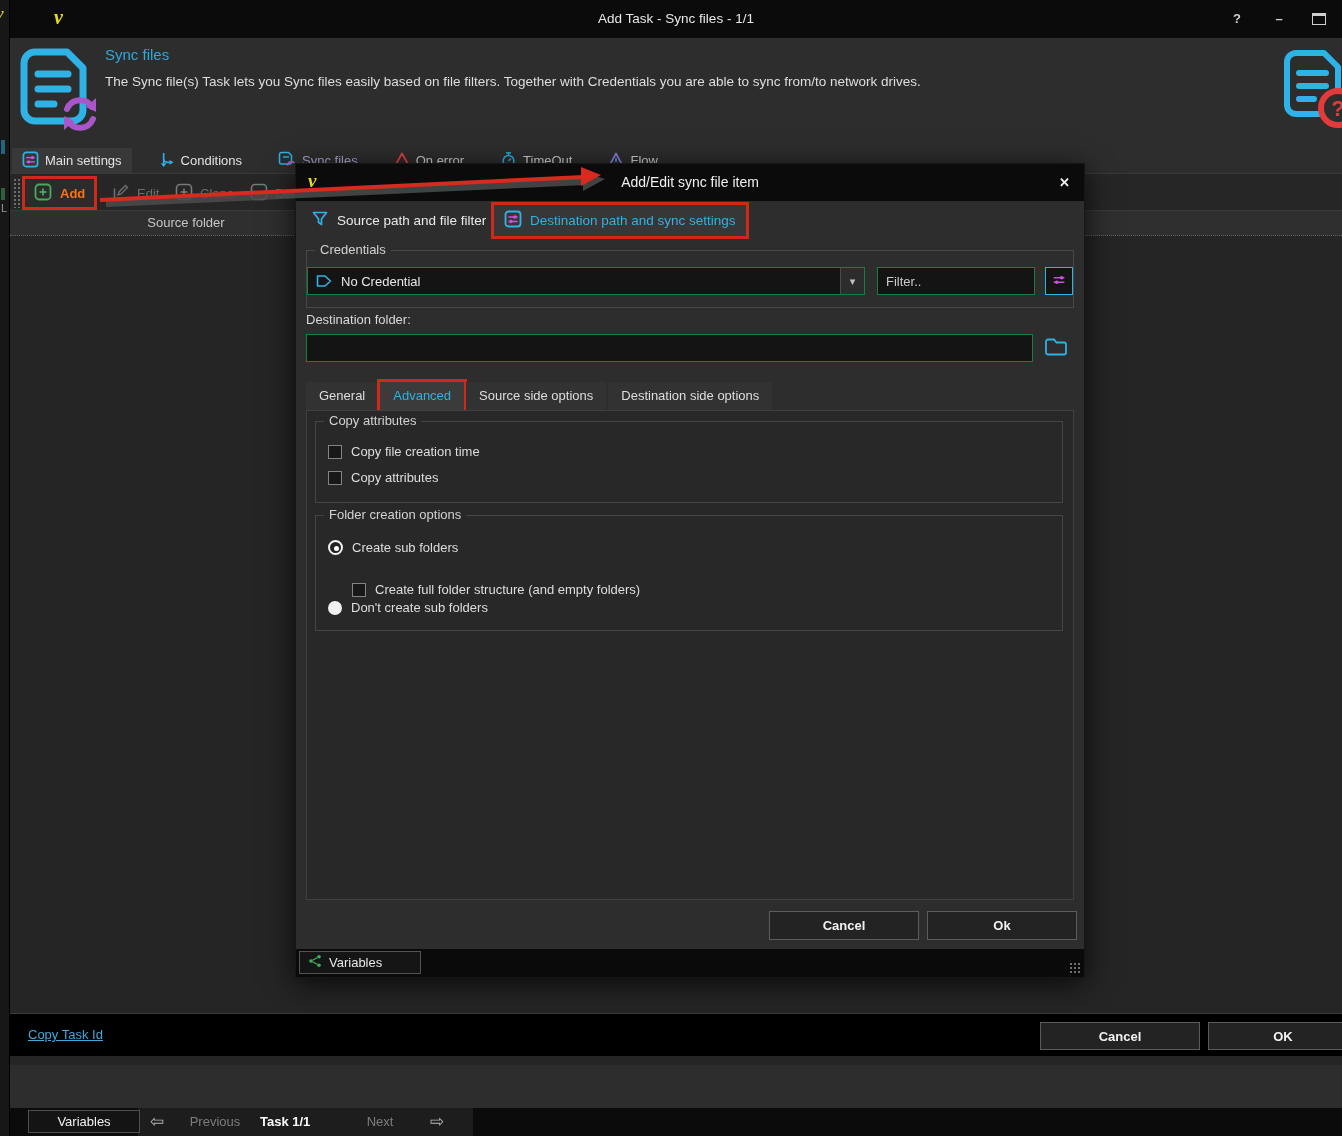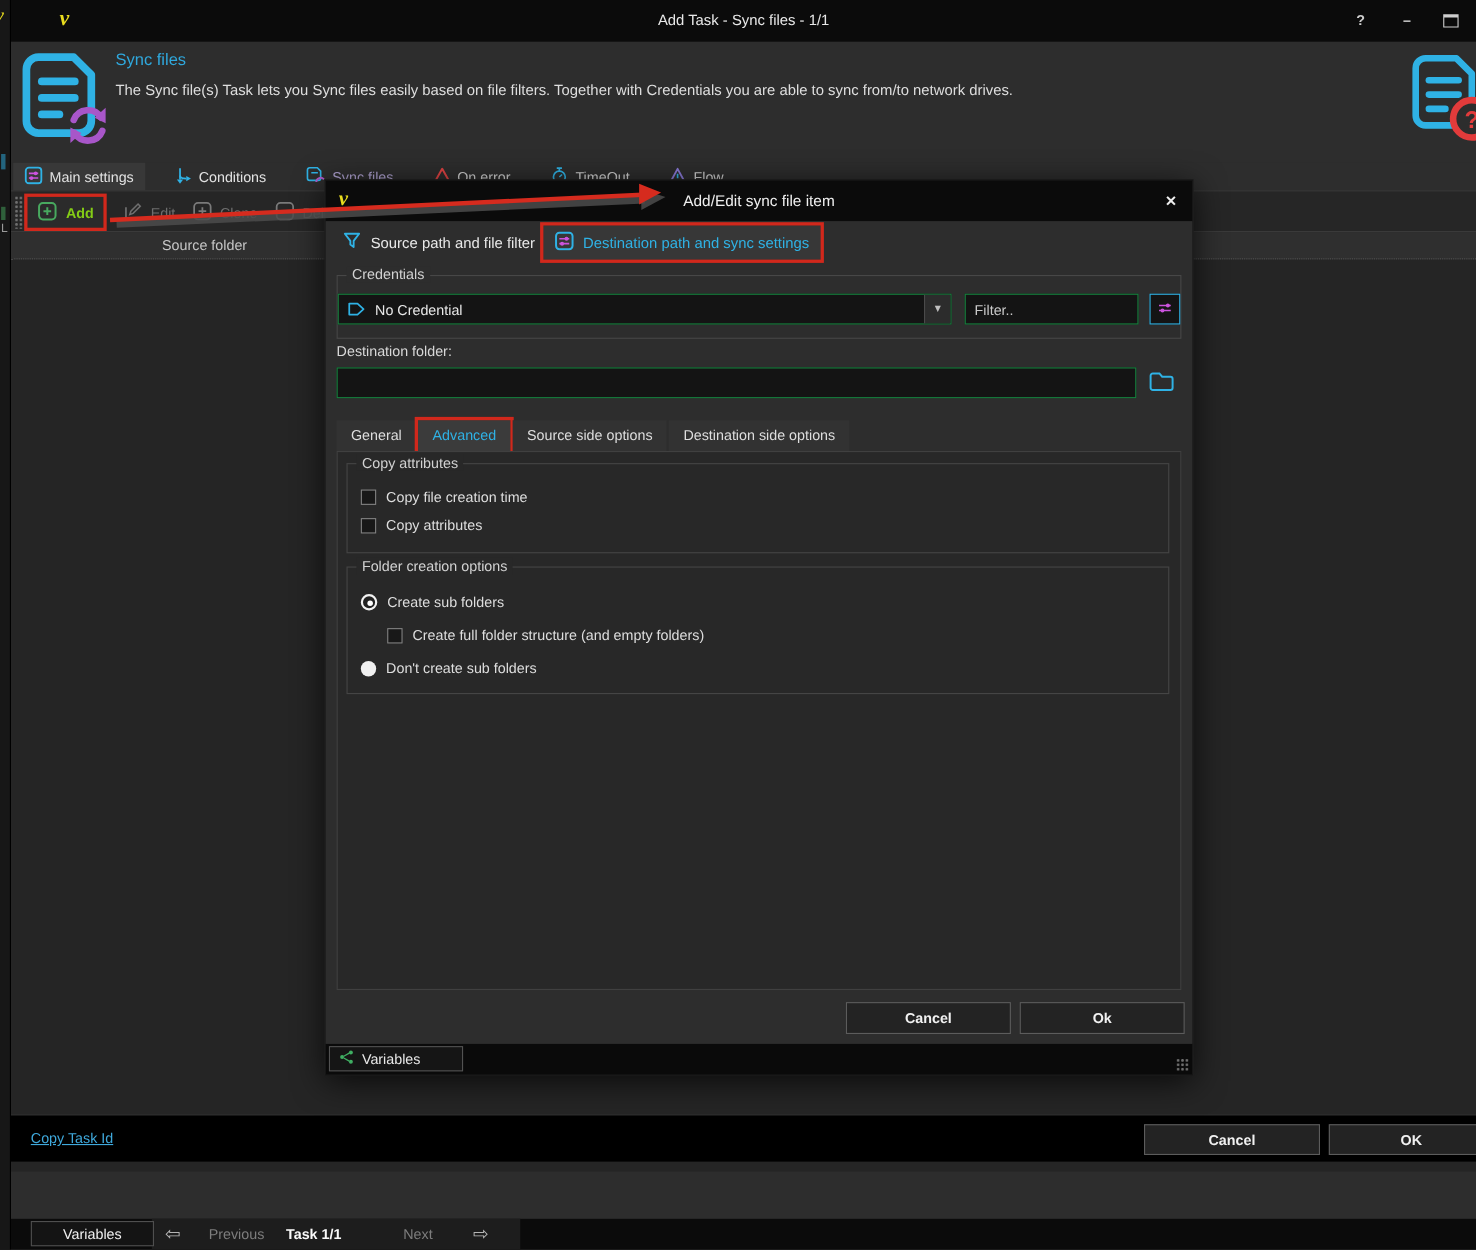--- a/index.html
+++ b/index.html
@@ -142,21 +142,21 @@
   <div class="abs" style="left:0;top:173px;width:1332px;height:38px;background:#262626;border-top:1px solid #3a3a3a;border-bottom:1px solid #3a3a3a;">
     <div class="abs dots-v" style="left:3px;top:4px;width:9px;height:30px;"></div>
     <div class="abs flexr redbox" style="left:15px;top:5px;height:28px;padding:0 9px;gap:8px;background:#2b2b2b;">
       <span>
         <svg width="18" height="18" viewBox="0 0 18 18">
             <rect x="1.5" y="1.5" width="15" height="15" rx="3.5" fill="none" stroke="#48a95f" stroke-width="1.8"></rect>
             <line x1="9" y1="5.5" x2="9" y2="12.5" stroke="#48a95f" stroke-width="1.8"></line>
             <line x1="5.5" y1="9" x2="12.5" y2="9" stroke="#48a95f" stroke-width="1.8"></line>
           </svg>
       </span>
-      <span style="color:#84cc16;font-weight:bold;">Add</span>
+      <span style="color:#f97316;font-weight:bold;">Add</span>
     </div>
     <div class="abs flexr" style="left:102px;top:5px;height:28px;gap:7px;color:#6e6e6e;">
       <span>
         <svg width="18" height="18" viewBox="0 0 18 18">
             <path d="M2.5 5.5 v10 h10" fill="none" stroke="#6e6e6e" stroke-width="1.6"></path>
             <path d="M6 12 l1 -3 l6.5 -6.5 l2 2 l-6.5 6.5 z" fill="none" stroke="#6e6e6e" stroke-width="1.4"></path>
           </svg>
       </span>
       <span>Edit</span>
     </div>
@@ -288,21 +288,21 @@
         <span style="color:#dedede;">Copy attributes</span>
       </div>
     </div>
 
     <div class="grp" style="left:8px;top:104px;width:748px;height:116px;border-color:#454545;">
       <span class="glabel" style="background:#282828;">Folder creation options</span>
       <div class="abs flexr" style="left:12px;top:24px;gap:9px;">
         <span class="radio-on"></span>
         <span style="color:#dedede;">Create sub folders</span>
       </div>
-      <div class="abs flexr" style="left:36px;top:54px;gap:9px;">
+      <div class="abs flexr" style="left:36px;top:66px;gap:9px;">
         <span class="cb"></span>
         <span style="color:#dedede;">Create full folder structure (and empty folders)</span>
       </div>
       <div class="abs flexr" style="left:12px;top:84px;gap:9px;">
         <span class="radio-off"></span>
         <span style="color:#dedede;">Don't create sub folders</span>
       </div>
     </div>
   </div>
 

